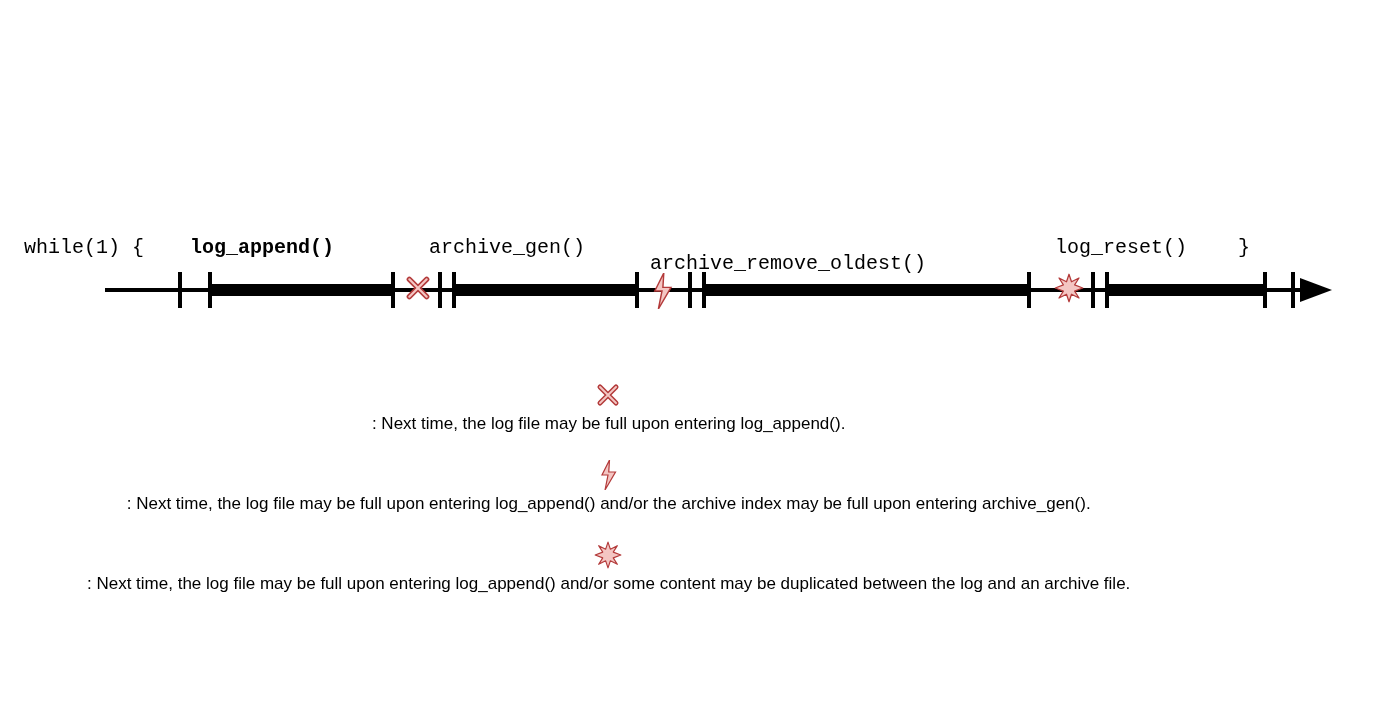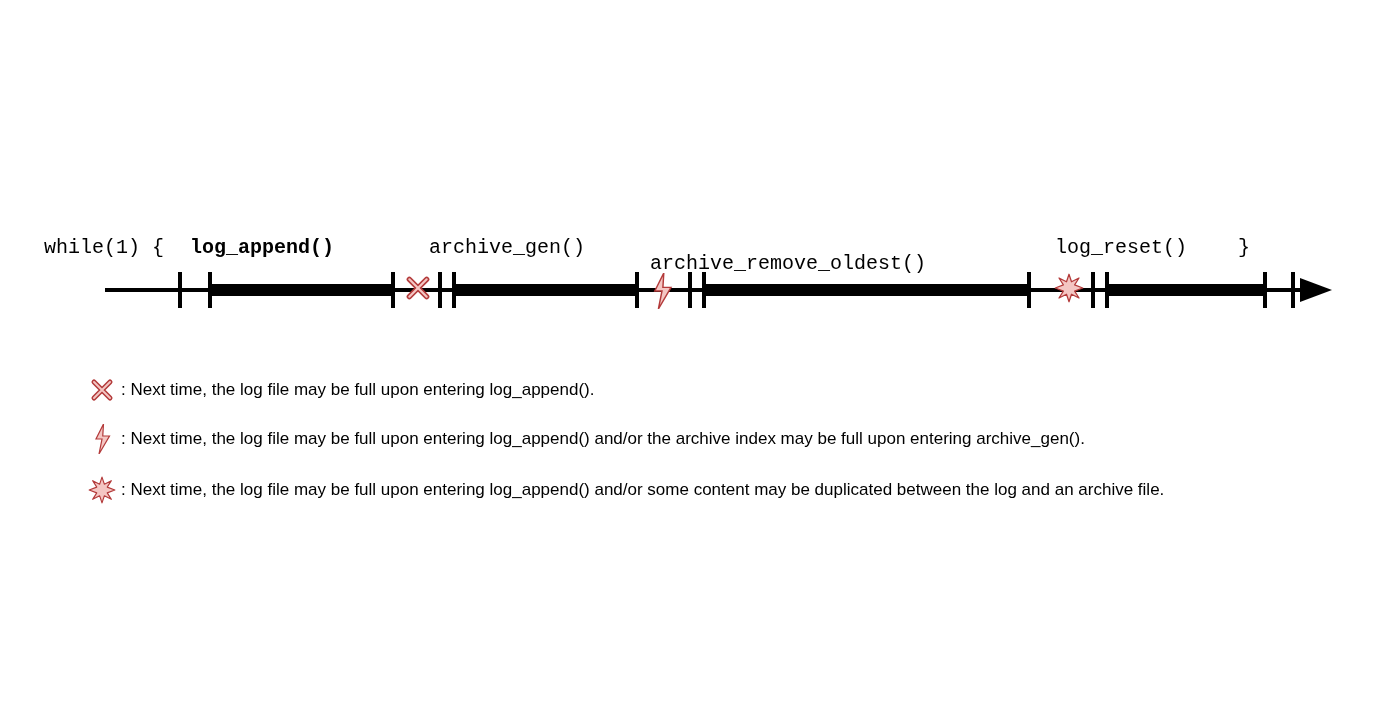--- a/index.html
+++ b/index.html
@@ -26,40 +26,41 @@
     position: absolute;
     left: 85px;
     top: 378px;
     font-size: 17px;
     line-height: 1.4;
   }
   .legend-row {
     display: flex;
     align-items: center;
     margin-bottom: 22px;
+    flex-direction: column;
   }
   .legend-row .icon-slot {
     width: 34px;
     display: flex;
     justify-content: center;
     align-items: center;
     flex: 0 0 34px;
   }
   .legend-row .text-slot {
     margin-left: 2px;
   }
   .marker {
     position: absolute;
     transform: translate(-50%, -50%);
   }
 </style>
 </head>
 <body>
 
-<div class="label mono" style="left:44px; top:236px;">while(1) {</div>
+<div class="label mono" style="left:24px; top:236px;">while(1) {</div>
 <div class="label mono" style="left:190px; top:236px;font-weight:bold;">log_append()</div>
 <div class="label mono" style="left:429px; top:236px;">archive_gen()</div>
 <div class="label mono" style="left:650px; top:252px;">archive_remove_oldest()</div>
 <div class="label mono" style="left:1055px; top:236px;text-align:right;">log_reset()</div>
 <div class="label mono" style="left:1238px; top:236px;">}</div>
 
 <svg class="timeline" width="1400" height="80" style="left:0; top:250px;" viewBox="0 0 1400 80">
 
   <line x1="105" y1="40" x2="1300" y2="40" stroke="#000" stroke-width="4"></line>
 

